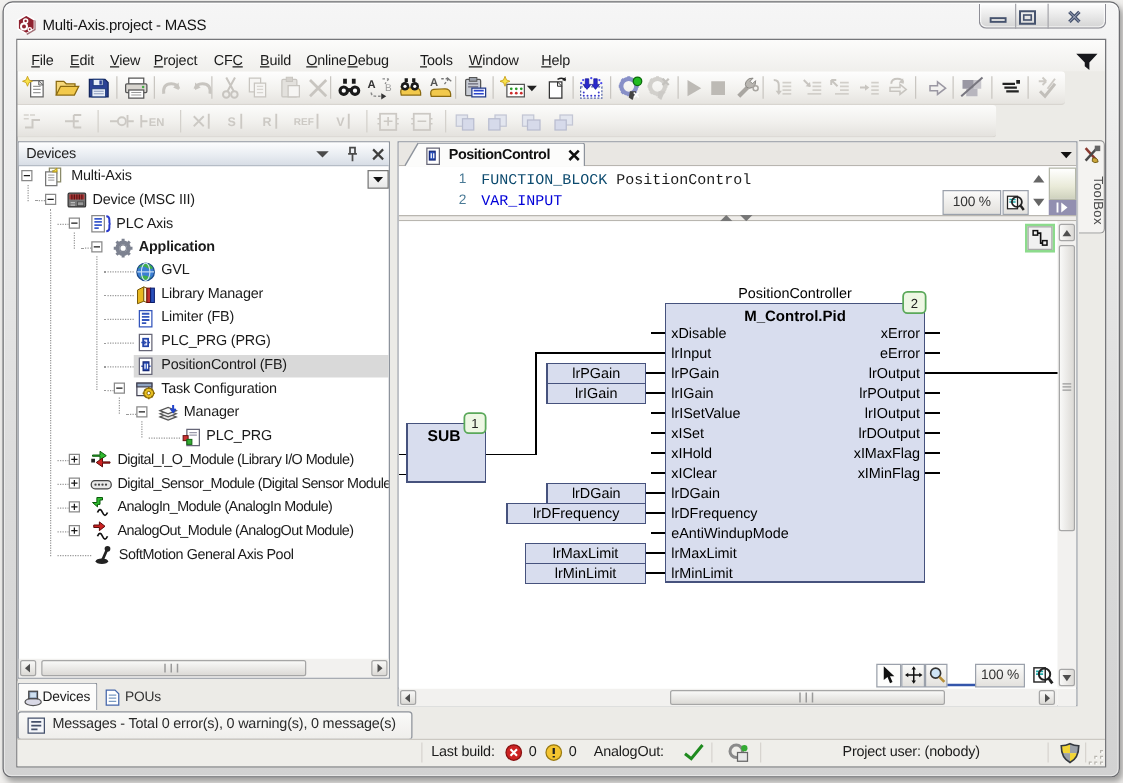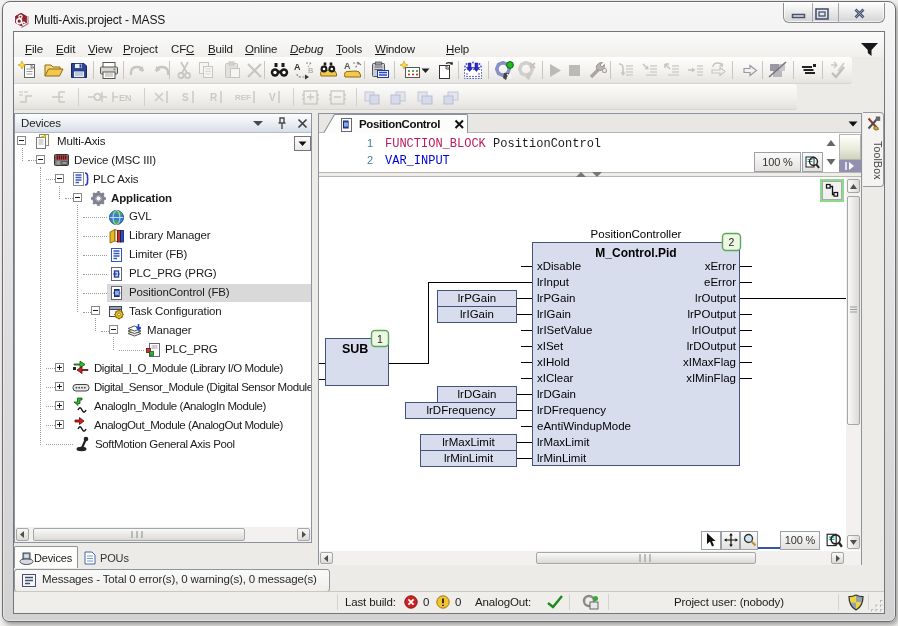--- a/index.html
+++ b/index.html
@@ -44,24 +44,24 @@
 <div class="a" style="left:13px;top:31px;width:872px;height:583px;background:#ecebe7;border:1px solid #75767a;"></div>
 
 <div class="a" style="left:14px;top:32px;width:870px;height:25px;background:linear-gradient(180deg,#fcfcfb,#f0efec);"></div>
 <div class="t" style="left:25px;top:43px;"><u>F</u>ile</div>
 <div class="t" style="left:56px;top:43px;"><u>E</u>dit</div>
 <div class="t" style="left:88px;top:43px;"><u>V</u>iew</div>
 <div class="t" style="left:123px;top:43px;"><u>P</u>roject</div>
 <div class="t" style="left:171px;top:43px;">CF<u>C</u></div>
 <div class="t" style="left:208px;top:43px;"><u>B</u>uild</div>
 <div class="t" style="left:245px;top:43px;"><u>O</u>nline</div>
-<div class="t" style="left:290px;top:43px;font-style:italic;"><u>D</u>ebug</div>
+<div class="t" style="left:278px;top:43px;"><u>D</u>ebug</div>
 <div class="t" style="left:336px;top:43px;"><u>T</u>ools</div>
 <div class="t" style="left:375px;top:43px;"><u>W</u>indow</div>
-<div class="t" style="left:446px;top:43px;text-align:center;"><u>H</u>elp</div>
+<div class="t" style="left:433px;top:43px;text-align:center;"><u>H</u>elp</div>
 <svg class="a" style="left:860px;top:42px" width="19" height="15" viewBox="0 0 19 15">
  <path d="M1 1 H18 L11.5 8 V14 L7.8 11 V8 Z" fill="#18181c"></path>
 </svg>
 
 <div class="a" style="left:14px;top:57px;width:838px;height:27px;background:linear-gradient(180deg,#fefefe,#f3f2ef 55%,#e6e4e0);border-radius:0 3px 3px 0;border-bottom:1px solid #d8d5d0;"></div>
 <div class="a" style="left:14px;top:84px;width:783px;height:26px;background:linear-gradient(180deg,#fcfcfb,#f1f0ed 55%,#e4e2de);border-radius:0 3px 3px 0;border-bottom:1px solid #d8d5d0;"></div>
 
 <div class="sep1" style="left:93px;"></div>
 <div class="sep1" style="left:123px;"></div>
 <div class="sep1" style="left:169px;"></div>
@@ -651,21 +651,21 @@
 <svg class="a" style="left:454px;top:119px" width="11" height="11">
     <path d="M1.5 1.5 L9 9 M9 1.5 L1.5 9" stroke="#111" stroke-width="2"></path>
   </svg>
 <svg class="a" style="left:848px;top:121px" width="11" height="7">
     <path d="M0.5 0.5 L5 5.5 L9.5 0.5 Z" fill="#111"></path>
   </svg>
 
 <div class="a" style="left:319px;top:133px;width:542px;height:39px;background:#fff;"></div>
 <div class="t" style="left:355px;top:137px;width:18px;text-align:right;color:#4a7a96;font-size:11px;">1</div>
 <div class="t" style="left:355px;top:154px;width:18px;text-align:right;color:#4a7a96;font-size:11px;">2</div>
-<div class="t" style="left:385px;top:137px;font-family:'Liberation Mono',monospace;font-size:12px;letter-spacing:0;"><span style="color:#be185d;">FUNCTION_BLOCK</span> PositionControl</div>
+<div class="t" style="left:385px;top:137px;font-family:'Liberation Mono',monospace;font-size:12px;letter-spacing:0;"><span style="color:#0c4a6e;">FUNCTION_BLOCK</span> PositionControl</div>
 <div class="t" style="left:385px;top:154px;font-family:'Liberation Mono',monospace;font-size:12px;letter-spacing:0;"><span style="color:#0000d8;">VAR_INPUT</span></div>
 
 <div class="btn3" style="left:754px;top:152px;width:47px;height:20px;"></div>
 <div class="t" style="left:754px;top:156px;width:47px;text-align:center;font-size:11px;color:#333;">100 %</div>
 <div class="btn3" style="left:802px;top:152px;width:21px;height:20px;"></div>
 <svg class="a" style="left:805px;top:155px" width="15" height="15" viewBox="0 0 15 15">
  <rect x="1" y="2" width="8" height="10" fill="#fff" stroke="#222"></rect>
  <path d="M2.5 4.5 h5 M2.5 6.5 h5" stroke="#2aa" stroke-width="1.2"></path>
  <circle cx="8.5" cy="6.5" r="4" fill="none" stroke="#222" stroke-width="1.4"></circle>
  <path d="M11.5 9.5 L14 13" stroke="#222" stroke-width="2"></path>

